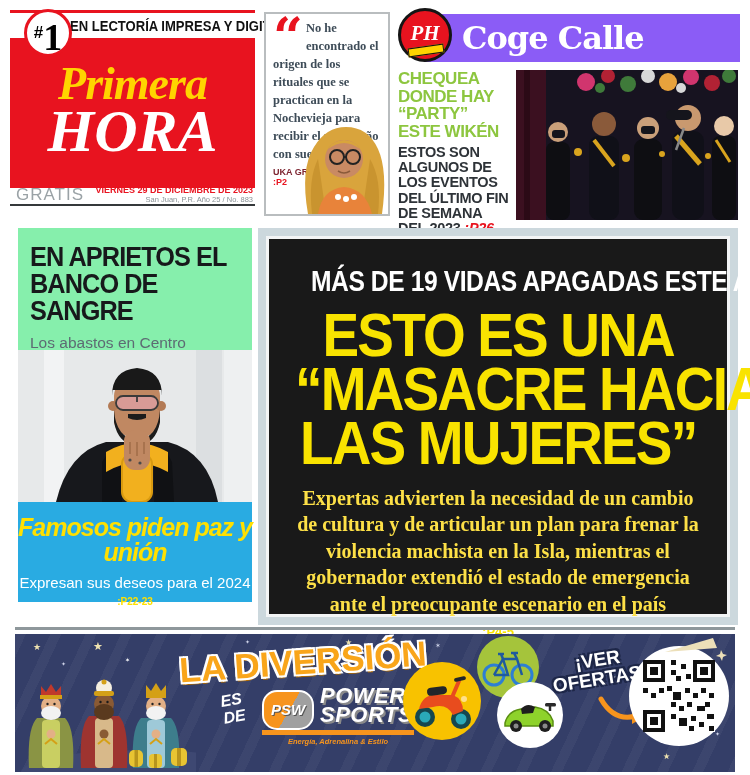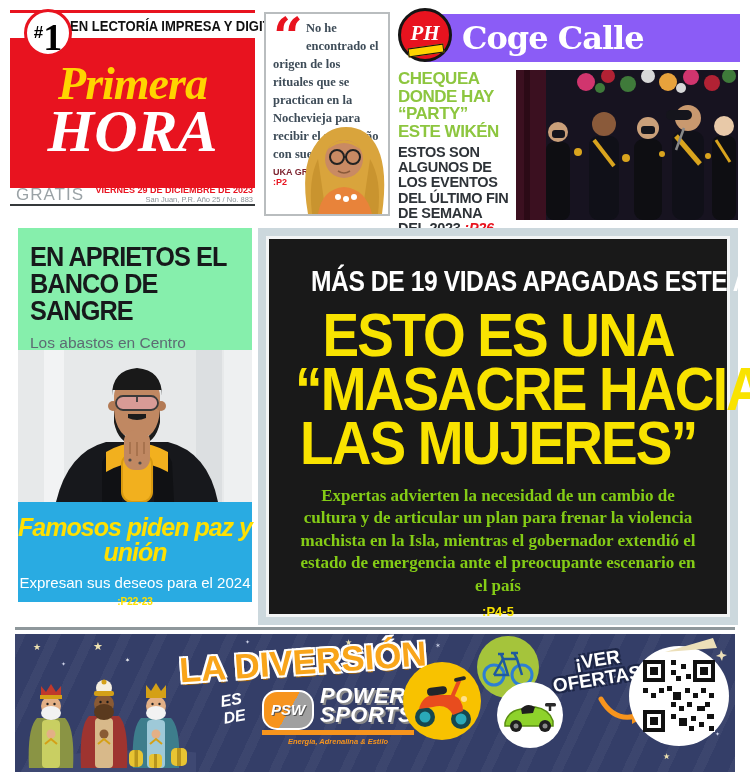--- a/index.html
+++ b/index.html
@@ -82,21 +82,21 @@
   
   .main-panel { left:258px; top:228px; width:480px; height:397px; background:#ccd8dd; padding:8px; }
   .main-black { width:100%; height:100%; background:#191919; border:3px solid #f2f4f5;
                 text-align:center; padding-top:26px; }
   .kicker { color:#fff; font-weight:bold; font-size:29px; letter-spacing:-0.5px;
             display:inline-block; transform:scaleX(.85); white-space:nowrap; }
   .main-headline { margin-top:10px; }
   .mh-line { color:#f9e300; font-weight:bold; font-size:61px; line-height:54px; letter-spacing:-2px;
              display:block; }
   .mh-line span { display:inline-block; transform:scaleX(.9); white-space:nowrap; }
-  .dek { color:#84cc16; font-family:"Liberation Serif", serif; font-weight:bold; font-size:17px;
+  .dek { color:#fde047; font-family:"Liberation Serif", serif; font-weight:bold; font-size:20px;
          line-height:1.32; padding:15px 26px 0; }
   .main-pageref { color:#f9e300; font-weight:bold; font-size:13px; margin-top:7px; }
 
   
   .divider { left:15px; top:627px; width:720px; height:3px; background:#8e979b; }
 
   
   .banner { left:15px; top:634px; width:720px; height:138px; background:#343e68; overflow:hidden;
             background-image:repeating-linear-gradient(115deg, rgba(255,255,255,0.04) 0 10px,
             rgba(255,255,255,0) 10px 32px); }

